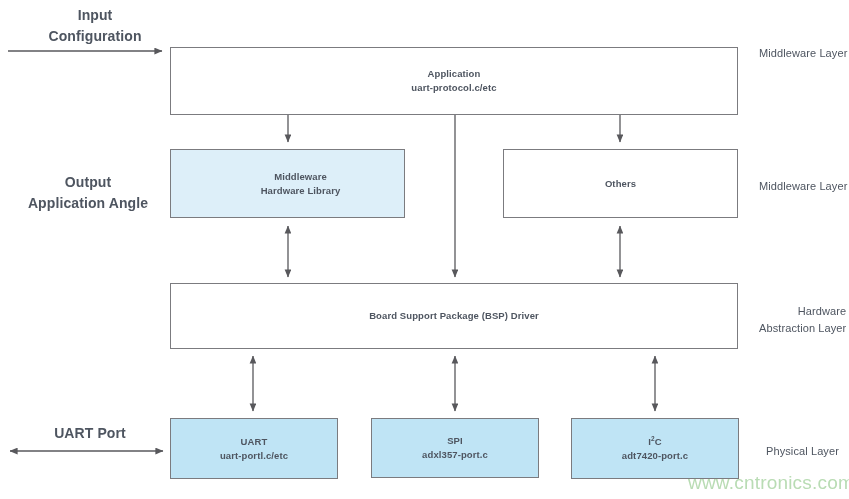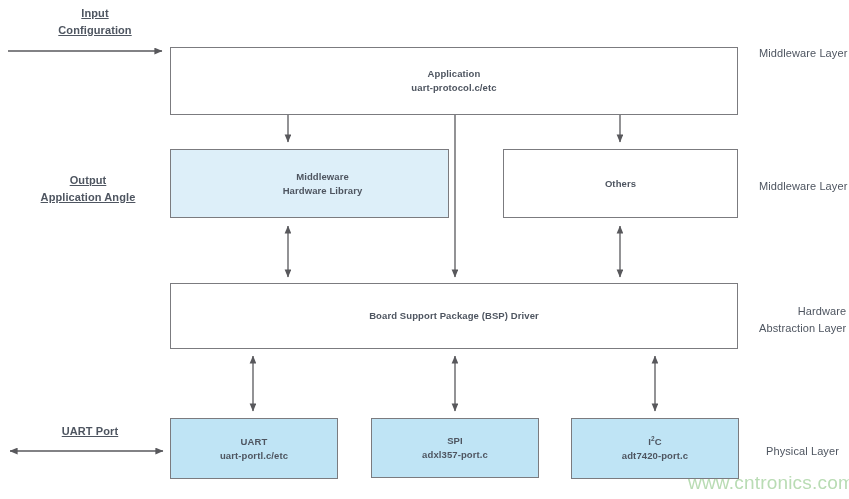--- a/index.html
+++ b/index.html
@@ -47,26 +47,25 @@
     color: #4e5560;
     font-size: 11px;
     font-weight: normal;
     line-height: 1.5;
     text-align: right;
     letter-spacing: 0.1px;
   }
   .edge-label {
     position: absolute;
     color: #4e5560;
-    font-size: 11px;
+    font-size: 14px;
     font-weight: bold;
     line-height: 1.5;
     text-align: center;
     letter-spacing: 0.1px;
-    text-decoration: underline;
   }
   .connector {
     position: absolute;
   }
   .watermark {
     position: absolute;
     color: #b9dcb4;
     font-size: 19px;
     font-weight: normal;
     letter-spacing: 0.2px;
@@ -132,21 +131,21 @@
     <g>
       <line x1="10" y1="451" x2="163" y2="451" stroke="#58585c" stroke-width="1.3" marker-end="url(#arrowEnd)" marker-start="url(#arrowStart)"></line>
     </g>
   </svg>
 
   <div class="box" style="left:170px; top:18px; width:568px; height:68px;margin-top:29px;">
     <div>Application</div>
     <div class="line2">uart-protocol.c/etc</div>
   </div>
 
-  <div class="box paleblue" style="left:170px; top:149px; width:279px; height:69px;padding-left:26px;">
+  <div class="box paleblue" style="left:170px; top:149px; width:235px; height:69px;padding-left:26px;">
     <div>Middleware</div>
     <div class="line2">Hardware Library</div>
   </div>
 
   <div class="box" style="left:170px; top:283px; width:568px; height:66px;">
     <div>Board Support Package (BSP) Driver</div>
   </div>
 
   <div class="box" style="left:503px; top:149px; width:235px; height:69px;">
     <div>Others</div>

